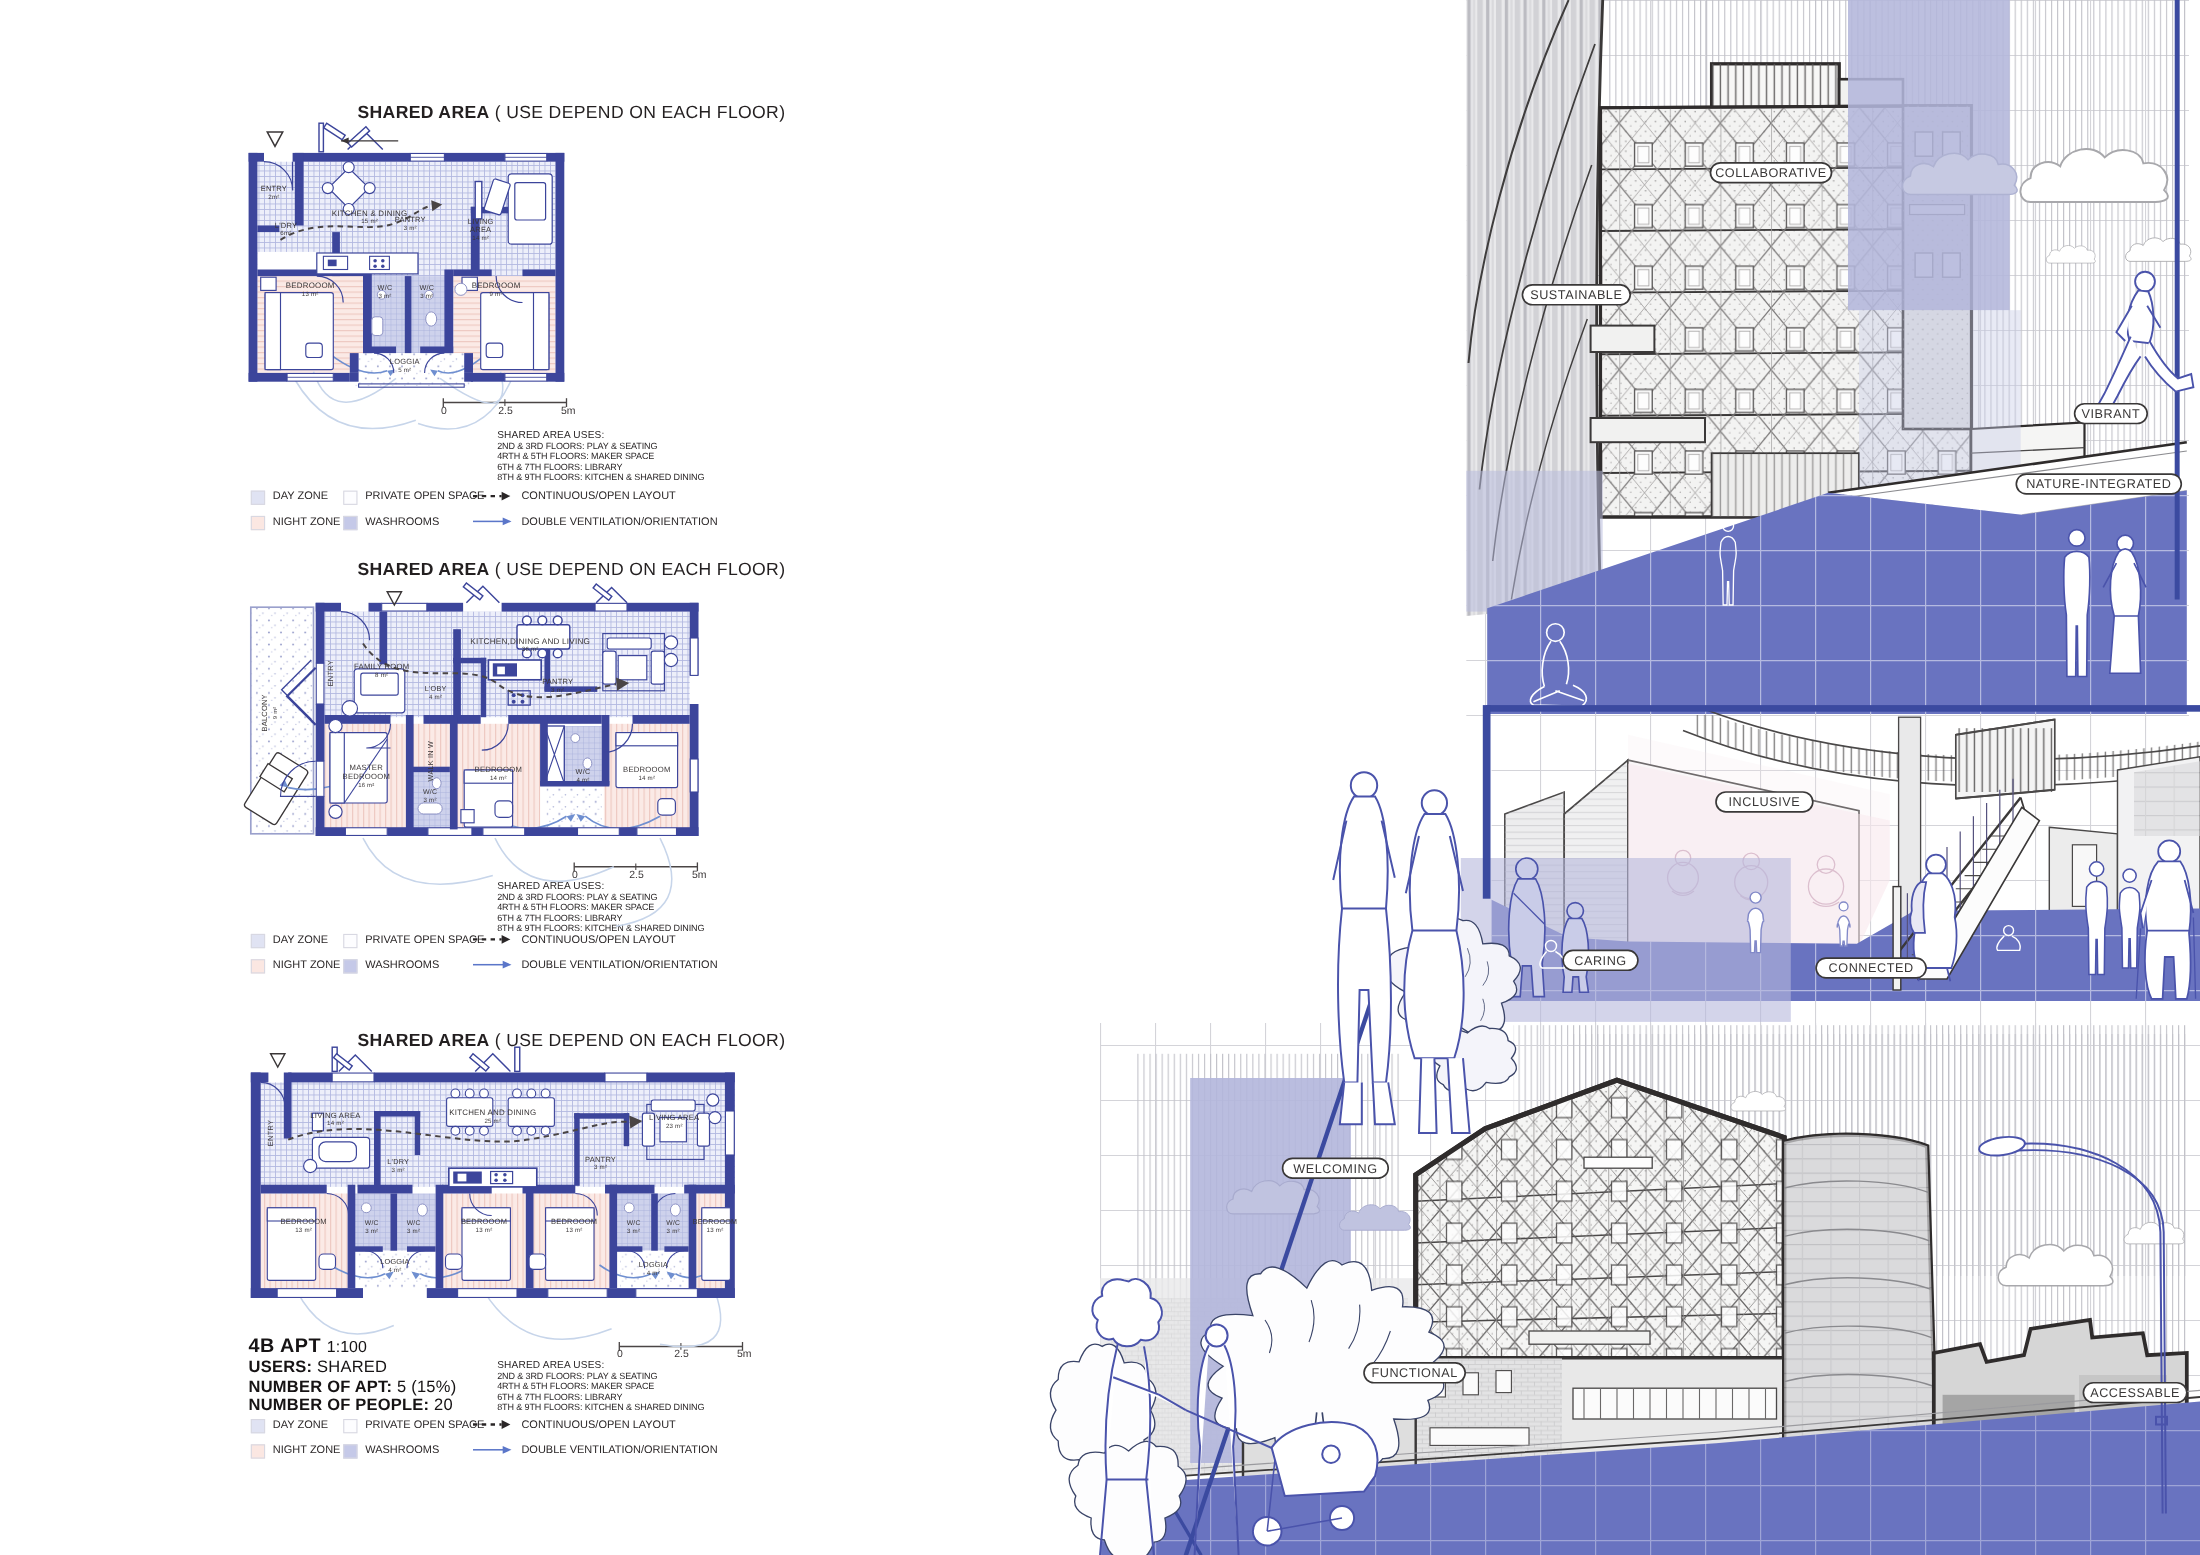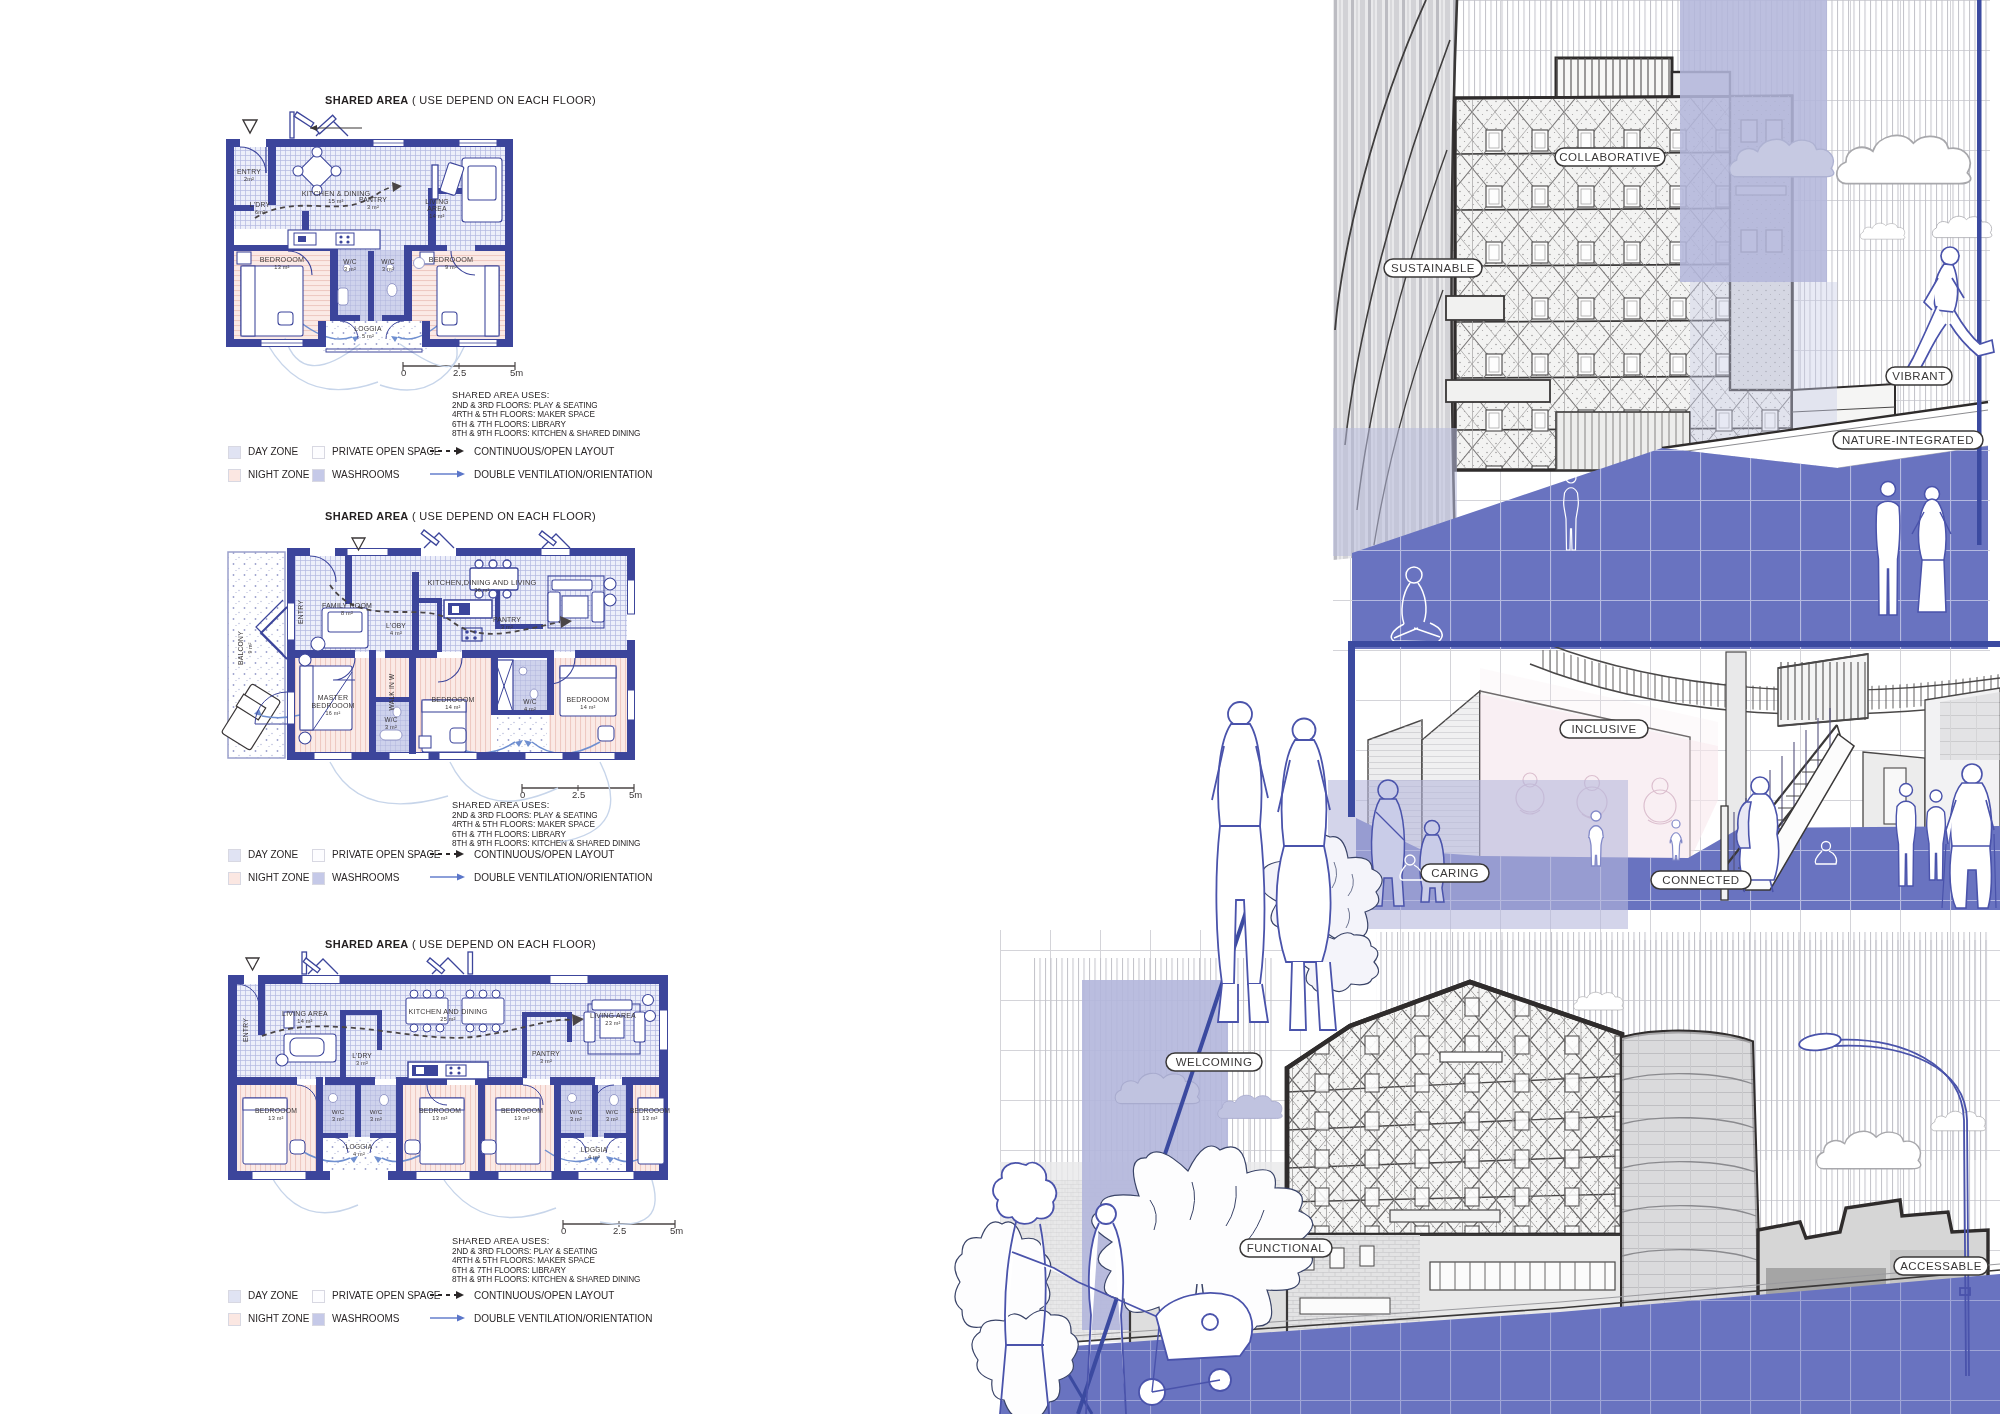--- a/index.html
+++ b/index.html
@@ -1,17 +1,17 @@
 <!DOCTYPE html>
 <html><head><meta charset="utf-8">
 <style>
 *{margin:0;padding:0;box-sizing:border-box}
 html,body{width:2000px;height:1414px;background:#fff;overflow:hidden}
 #board{position:relative;width:2000px;height:1414px;background:#fff;font-family:"Liberation Sans",sans-serif}
-.hdr{position:absolute;font-size:11px;letter-spacing:.3px;color:#231f20;white-space:nowrap}
+.hdr{position:absolute;font-size:16px;letter-spacing:.3px;color:#231f20;white-space:nowrap}
 .hdr b{font-weight:700}
 .tblock{position:absolute;color:#161314;line-height:1.0;white-space:nowrap}
 .tblock .t1{font-size:18px;font-weight:800;letter-spacing:.4px}
 .tblock .t1 span{font-size:14.5px;font-weight:400;letter-spacing:0}
 .tblock .tl{font-size:15px;margin-top:2.5px;letter-spacing:.2px}
 .tblock .tl b{font-weight:800}
 .uses{position:absolute;color:#2a2627;font-size:8.2px;line-height:1.16;white-space:nowrap;letter-spacing:-0.1px}
 .uses b{font-size:9.2px;font-weight:400;letter-spacing:.15px}
 .leg{position:absolute;font-size:10px;color:#2a2627;white-space:nowrap}
 .leg .row{display:flex;align-items:flex-start;height:14px;margin-bottom:9px}
@@ -97,20 +97,26 @@
 <svg style="left:521px;top:782px" width="130" height="16" viewBox="0 0 130 16">
       <line x1="1" y1="6" x2="113" y2="6" stroke="#4a4545" stroke-width="1.4"></line>
       <line x1="1" y1="2" x2="1" y2="10" stroke="#4a4545" stroke-width="1.2"></line>
       <line x1="57.0" y1="3" x2="57.0" y2="9" stroke="#4a4545" stroke-width="1"></line>
       <line x1="113" y1="2" x2="113" y2="10" stroke="#4a4545" stroke-width="1.2"></line>
       <text x="-1" y="16" font-size="9.5" fill="#3a3637">0</text>
       <text x="51.0" y="16" font-size="9.5" fill="#3a3637">2.5</text>
       <text x="108" y="16" font-size="9.5" fill="#3a3637">5m</text>
     </svg>
 
+<div class="tblock" style="left:226px;top:1214px">
+      <div class="t1">4B APT <span>1:100</span></div>
+      <div class="tl"><b>USERS:</b> SHARED</div>
+      <div class="tl"><b>NUMBER OF APT:</b> 5 (15%)</div>
+      <div class="tl"><b>NUMBER OF PEOPLE:</b> 20</div>
+    </div>
 
 <div class="uses" style="left:452px;top:1236px"><b>SHARED AREA USES:</b><br>2ND &amp; 3RD FLOORS: PLAY &amp; SEATING<br>4RTH &amp; 5TH FLOORS: MAKER SPACE<br>6TH &amp; 7TH FLOORS: LIBRARY<br>8TH &amp; 9TH FLOORS: KITCHEN &amp; SHARED DINING</div>
 
 <div class="leg" style="left:228px;top:1290px">
       <div class="row">
         <span class="sw" style="background:#e0e3f3"></span>
         <span style="width:64px">DAY ZONE</span>
         <span class="sw" style="background:#fdfdff"></span>
         <span style="width:98px">PRIVATE OPEN SPACE</span>
         <svg width="36" height="10" style="position:static;margin-right:8px">

